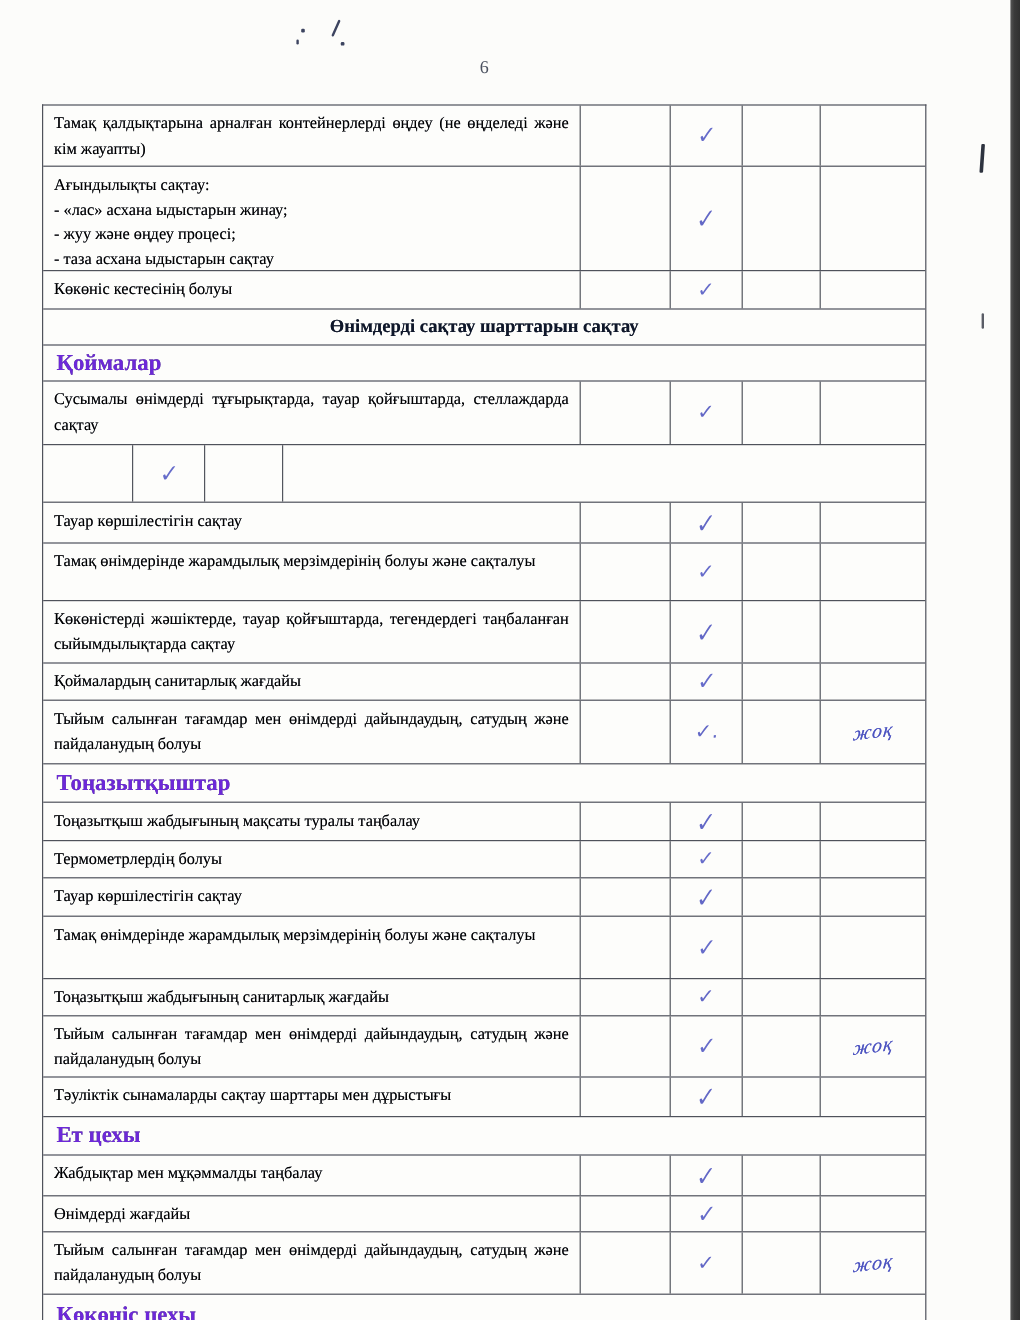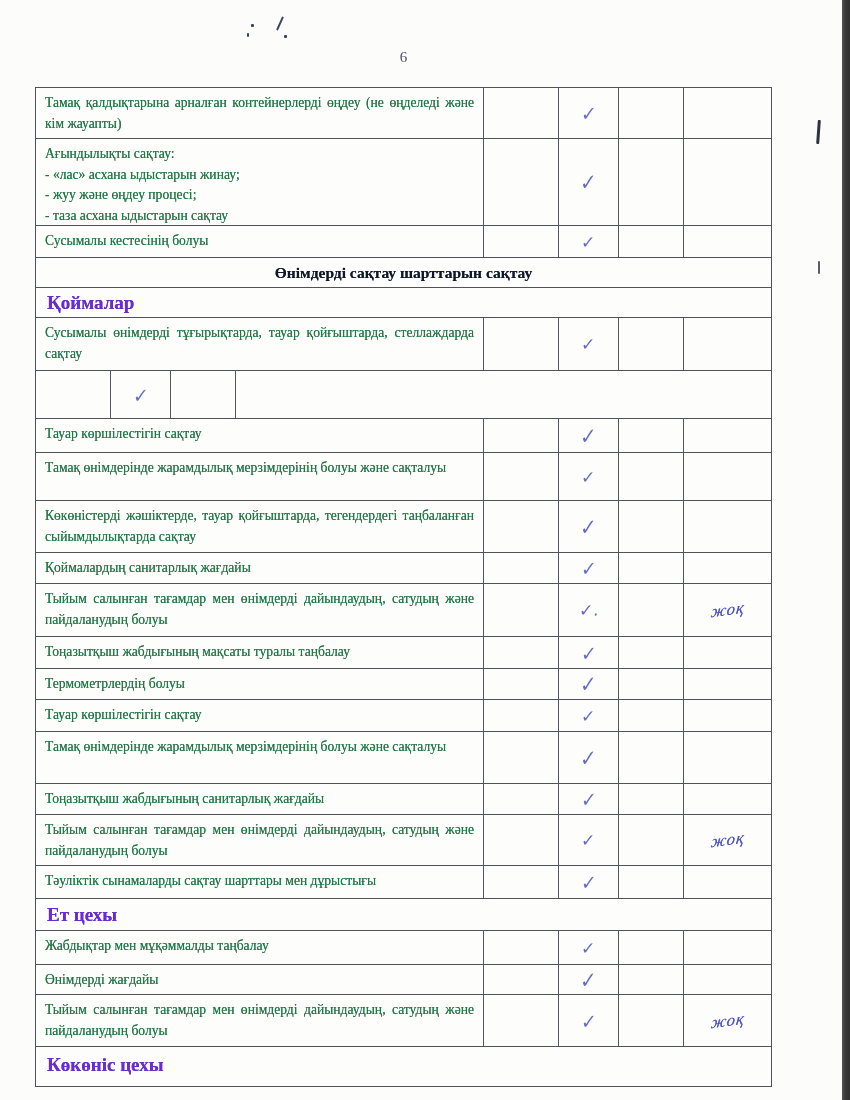--- a/index.html
+++ b/index.html
@@ -16,21 +16,21 @@
 
   
   .mark{position:absolute;background:#3d4460;border-radius:1px;}
 
   
   .doc-table{position:absolute;left:35px;top:87px;width:737px;
     border:1px solid #4f525b;border-bottom:none;box-sizing:border-box;background:#fdfdfb;}
   .row{display:flex;box-sizing:border-box;border-bottom:1px solid #4f525b;}
   .cell{box-sizing:border-box;border-right:1px solid#53565e;}
   .c1{width:448px;padding:5px 9px 4px 9px;font-size:13.6px;line-height:20.5px;
-      color:#15803d;text-align:justify;white-space:pre-line;text-shadow:0 0 .4px #6a7080;}
+      color:#000000;text-align:justify;white-space:pre-line;text-shadow:0 0 .4px #6a7080;}
   .c2{width:75px;}
   .c3{width:60px;display:flex;align-items:center;justify-content:center;}
   .c4{width:65px;}
   .c5{flex:1;border-right:none;display:flex;align-items:center;justify-content:center;}
 
   .sec-center{width:100%;display:flex;align-items:center;justify-content:center;
       font-weight:bold;font-size:15.5px;color:#0f172a;text-shadow:0 0 .4px #555b66;}
   .sec-left{width:100%;display:flex;align-items:center;
       font-weight:bold;font-size:19px;color:#6d28d9;padding-left:11px;box-sizing:border-box;
       text-shadow:0 0 .4px #555b66;}
@@ -88,21 +88,21 @@
       <div class="cell c3">
           <span class="check">✓</span>
         </div>
       <div class="cell c4"></div>
       <div class="cell c5">
           <span class="note"></span>
         </div>
     </div>
 
     <div class="row" style="height:32px">
-      <div class="cell c1">Сусымалы кестесінің болуы</div>
+      <div class="cell c1">Көкөніс кестесінің болуы</div>
       <div class="cell c2"></div>
       <div class="cell c3">
           <span class="check">✓</span>
         </div>
       <div class="cell c4"></div>
       <div class="cell c5">
           <span class="note"></span>
         </div>
     </div>
 
@@ -190,20 +190,23 @@
       <div class="cell c2"></div>
       <div class="cell c3">
           <span class="check">✓.</span>
         </div>
       <div class="cell c4"></div>
       <div class="cell c5">
           <span class="note">жоқ</span>
         </div>
     </div>
 
+    <div class="row" style="height:32px">
+      <div class="sec-left">Тоңазытқыштар</div>
+    </div>
 
     <div class="row" style="height:32px">
       <div class="cell c1">Тоңазытқыш жабдығының мақсаты туралы таңбалау</div>
       <div class="cell c2"></div>
       <div class="cell c3">
           <span class="check">✓</span>
         </div>
       <div class="cell c4"></div>
       <div class="cell c5">
           <span class="note"></span>

